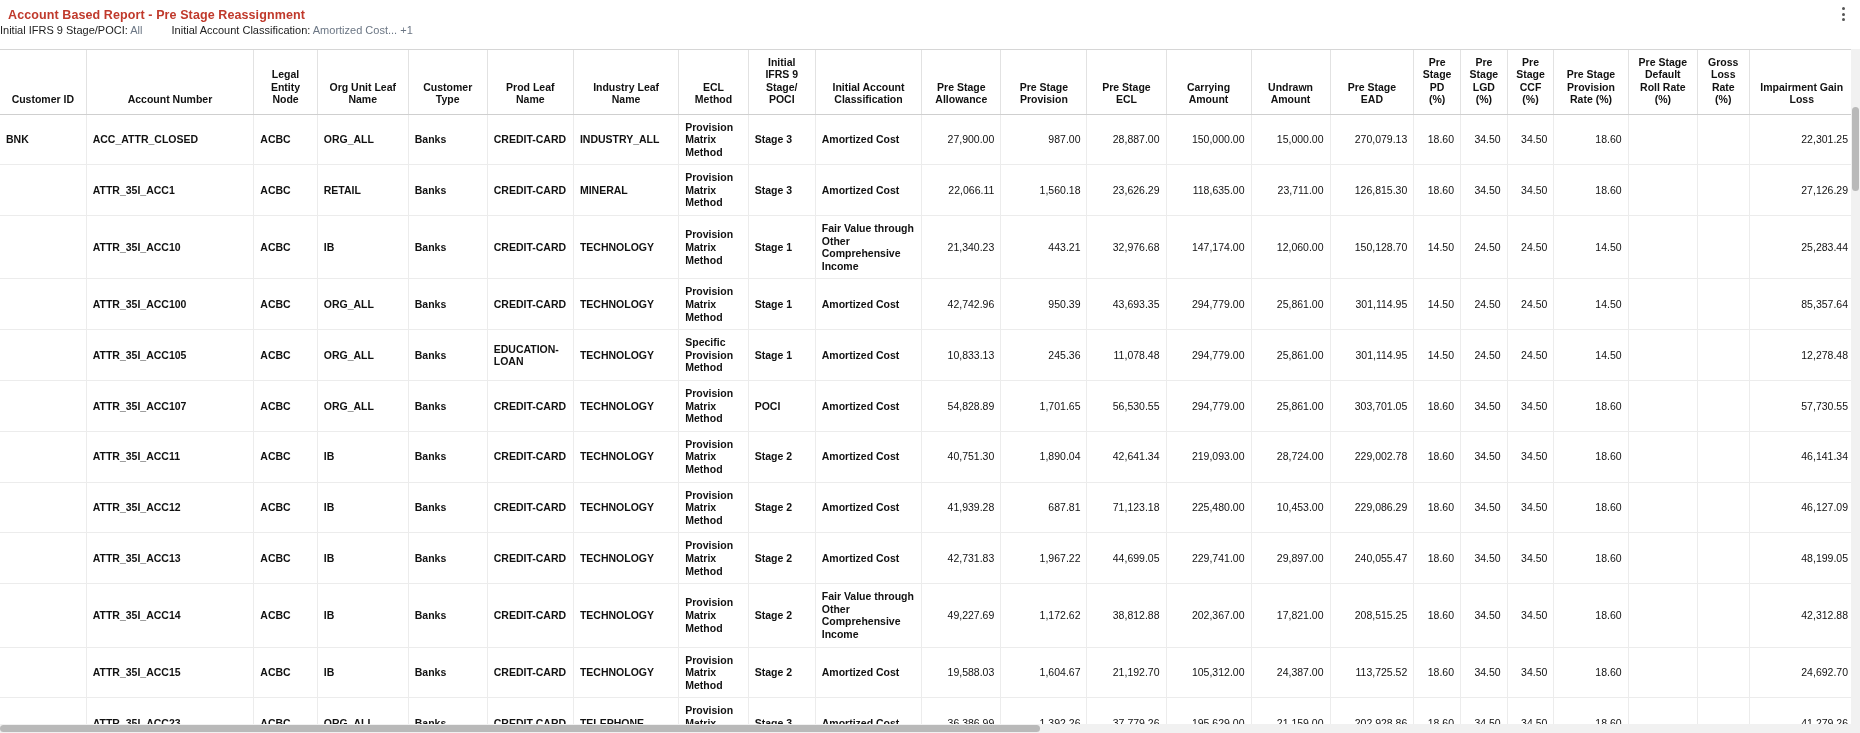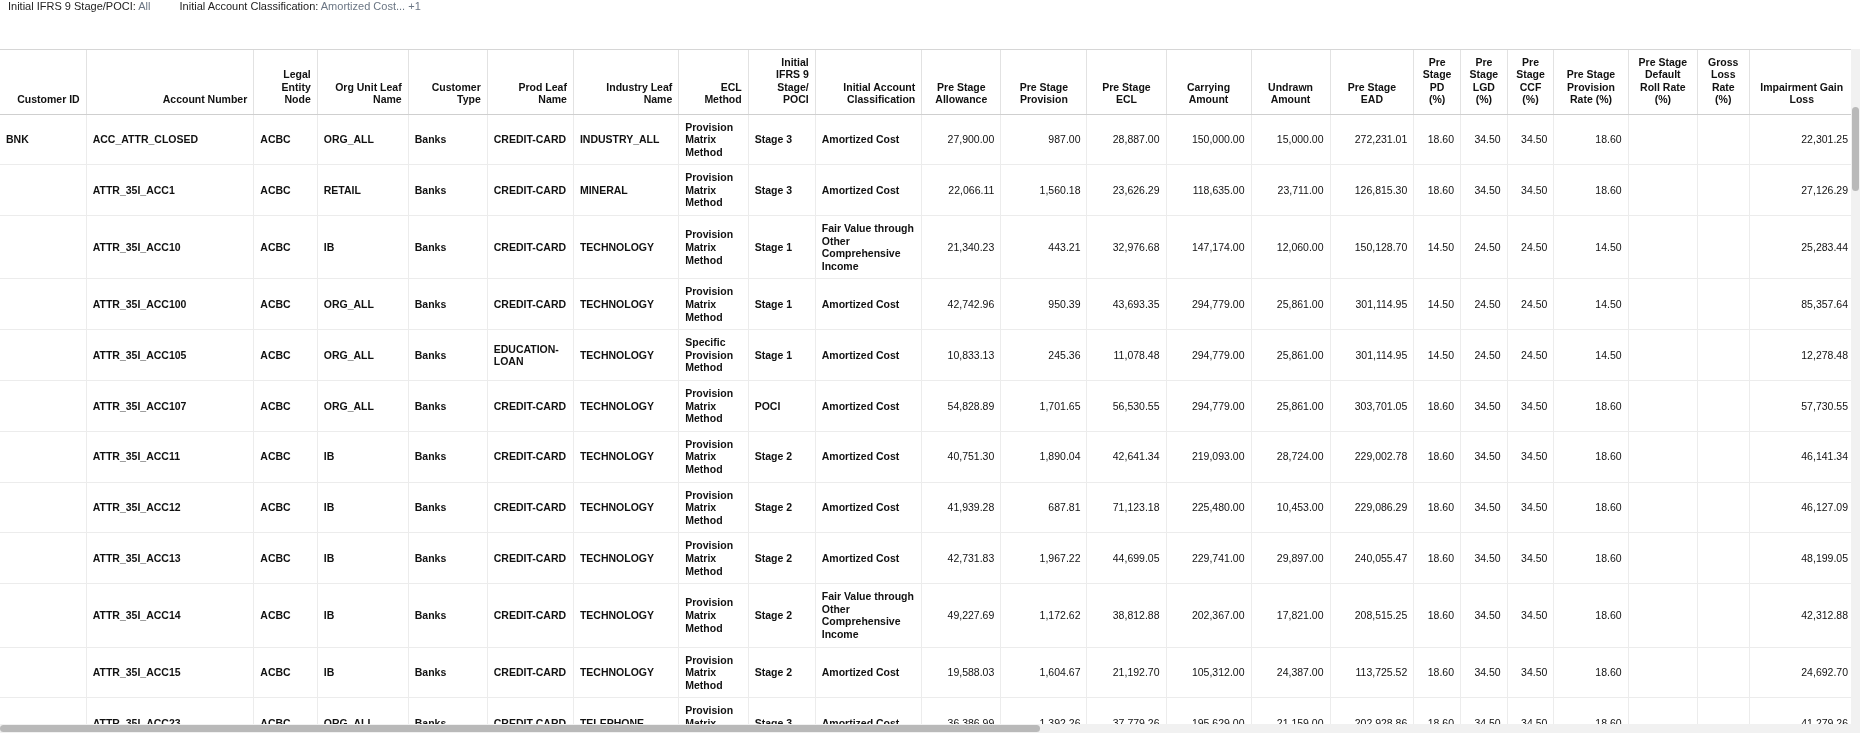--- a/index.html
+++ b/index.html
@@ -42,21 +42,20 @@
     cursor: pointer;
   }
   .kebab span {
     display: block;
     width: 3px; height: 3px;
     border-radius: 50%;
     background: #555;
   }
   .filterbar {
     height: 20px;
-    padding-left: 8px;
     font-size: 11px;
     color: #222;
     white-space: nowrap;
   }
   .filterbar .f-label { color: #222; }
   .filterbar .f-val { color: #6b7684; }
   .filterbar .f-group { margin-right: 26px; }
   .filterbar .f-more { color: #6b7684; }
 
   
@@ -71,21 +70,21 @@
   }
   table.grid {
     border-collapse: collapse;
     table-layout: fixed;
     width: 1855px;
     font-size: 10.5px;
     color: #111;
   }
   table.grid th {
     vertical-align: bottom;
-    text-align: right;
+    text-align: center;
     font-weight: bold;
     font-size: 10.5px;
     padding: 6px 6px 8px 6px;
     border-right: 1px solid #e2e2e2;
     border-bottom: 1px solid #cfcfcf;
     background: #ffffff;
     line-height: 1.18;
     height: 52px;
   }
   table.grid th.num { text-align: center; }
@@ -162,20 +161,28 @@
     width: 1040px;
     background: #b9b9b9;
     border-radius: 4px;
   }
 </style>
 </head>
 <body>
 
 <div class="app">
 
+  <div class="titlebar">
+    <span class="report-title">Account Based Report - Pre Stage Reassignment</span>
+    <div class="kebab">
+      <span></span>
+        <span></span>
+        <span></span>
+    </div>
+  </div>
 
   <div class="filterbar">
     <span class="f-group">
       <span class="f-label">Initial IFRS 9 Stage/POCI:</span>
       <span class="f-val">All</span>
     </span>
     <span class="f-group">
       <span class="f-label">Initial Account Classification:</span>
       <span class="f-val">Amortized Cost...</span>
       <span class="f-more">+1</span>
@@ -246,21 +253,21 @@
             <td class="b ">CREDIT-CARD</td>
             <td class="b ">INDUSTRY_ALL</td>
             <td class="b ">Provision Matrix Method</td>
             <td class="b ">Stage 3</td>
             <td class="b ">Amortized Cost</td>
             <td class="num">27,900.00</td>
             <td class="num">987.00</td>
             <td class="num">28,887.00</td>
             <td class="num">150,000.00</td>
             <td class="num">15,000.00</td>
-            <td class="num">272,231.01</td>
+            <td class="num">270,079.13</td>
             <td class="num">18.60</td>
             <td class="num">34.50</td>
             <td class="num">34.50</td>
             <td class="num">18.60</td>
             <td class="num"></td>
             <td class="num"></td>
             <td class="num">22,301.25</td>
           </tr>
           <tr>
             <td class="b "></td>

